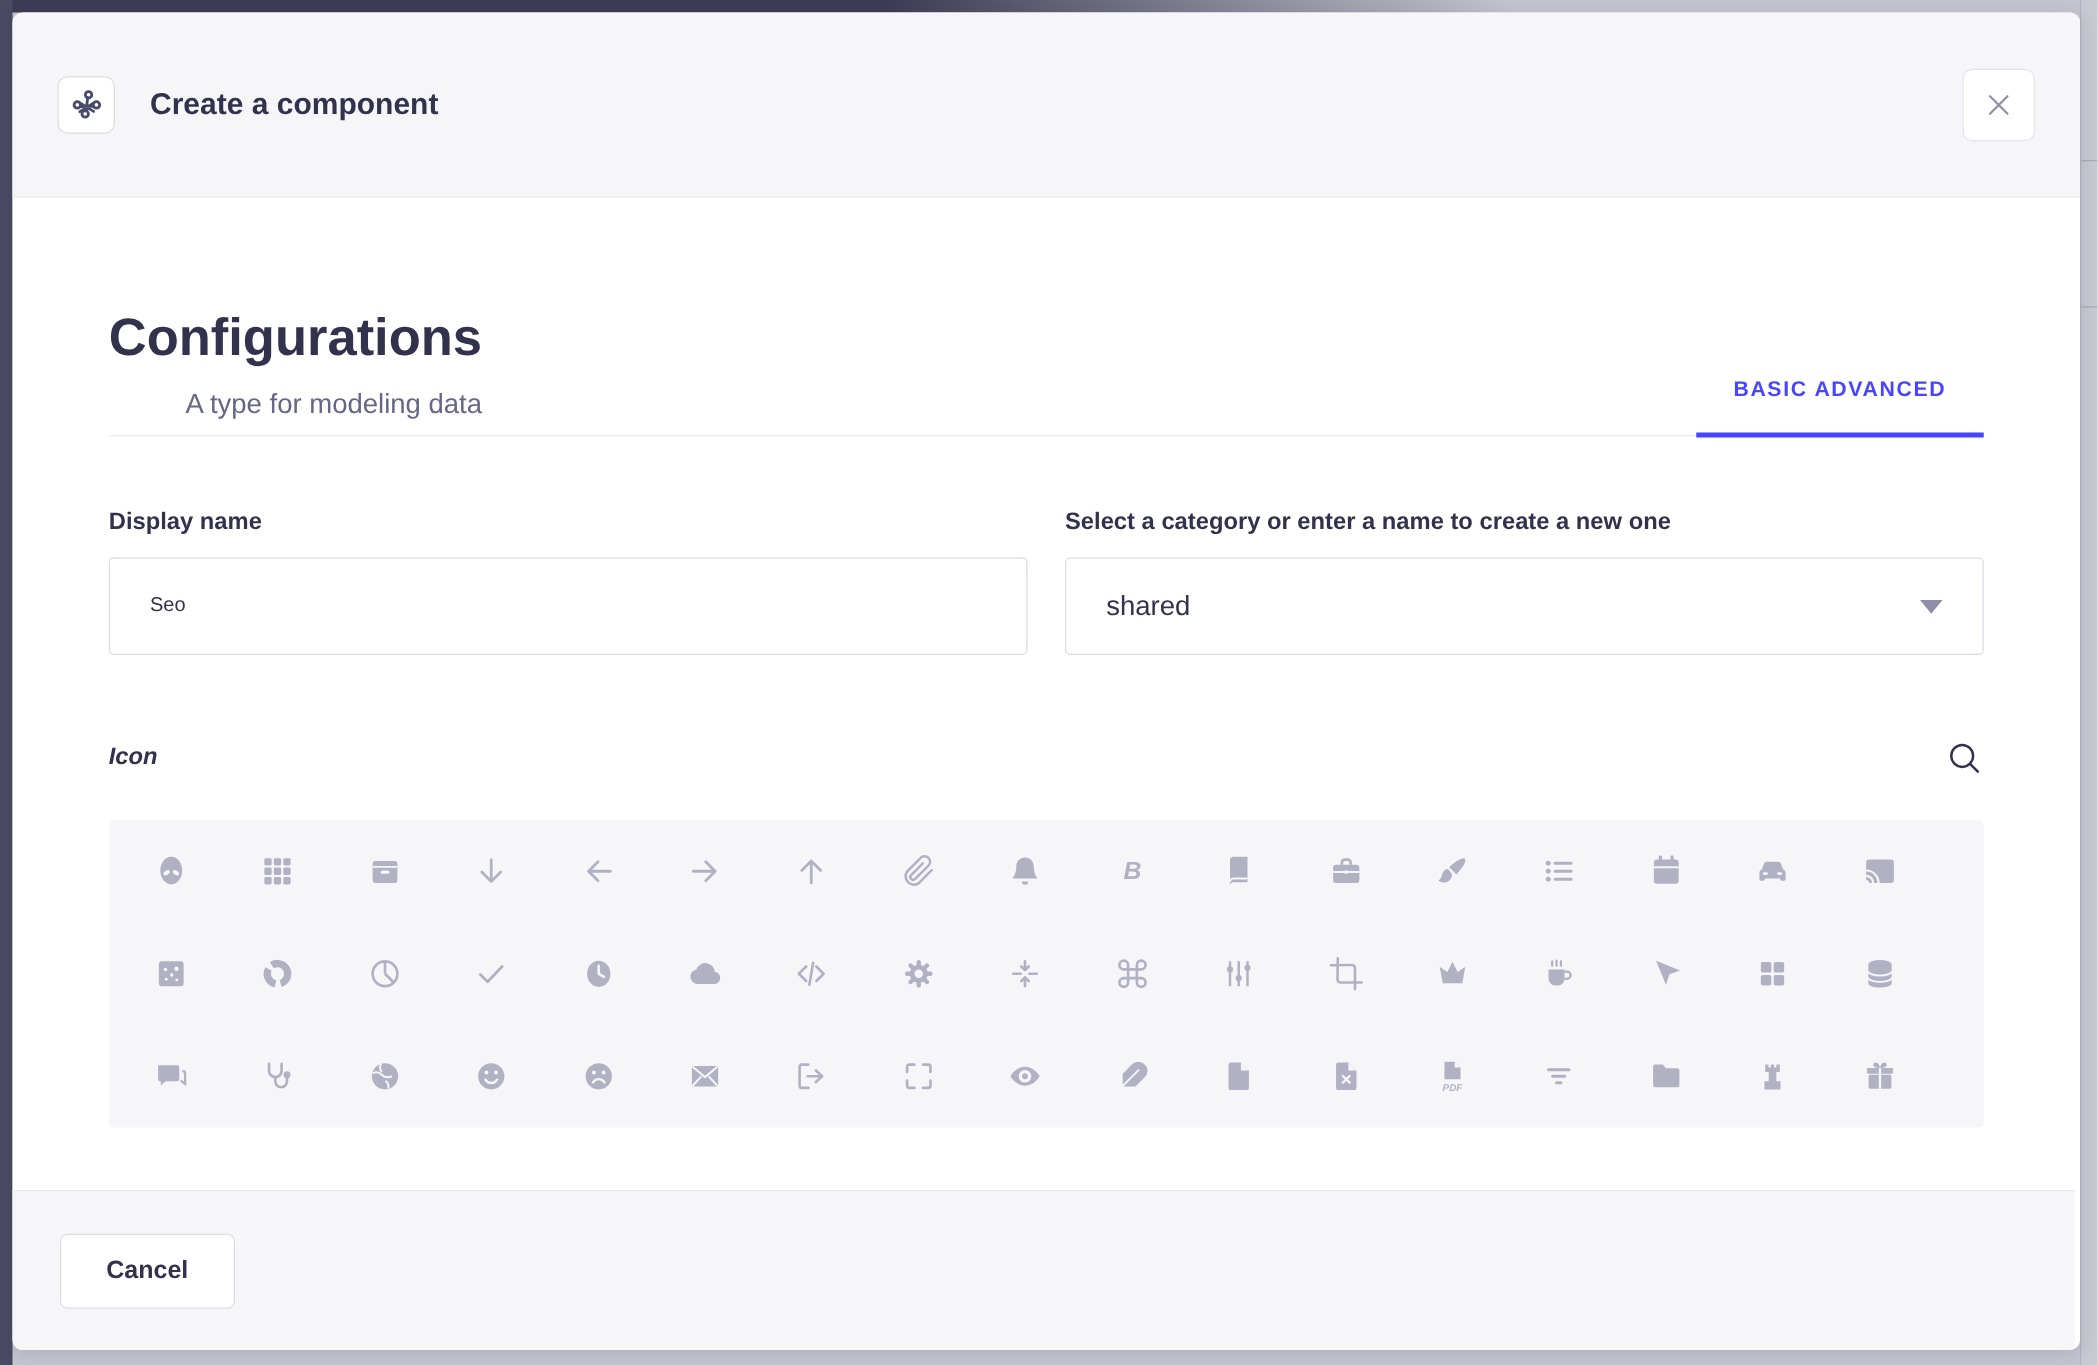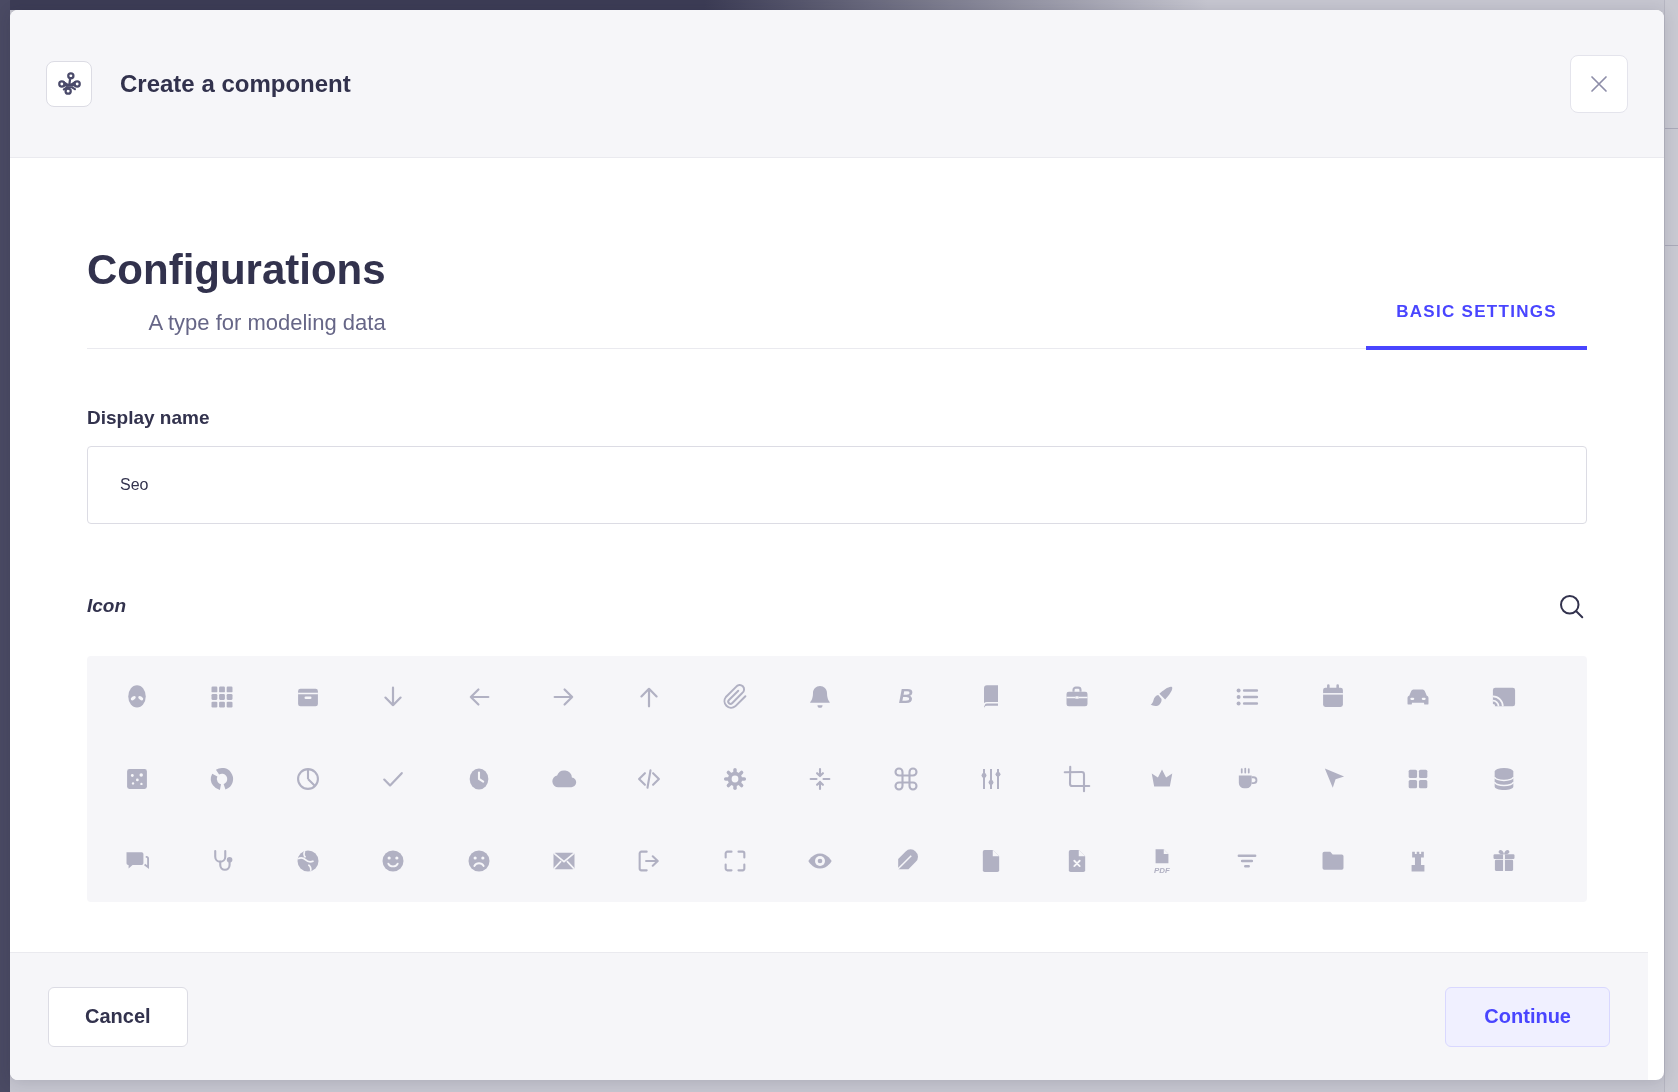--- a/index.html
+++ b/index.html
@@ -66,21 +66,21 @@
   .icon-head { display:flex; justify-content:space-between; align-items:center; }
   .search-btn { background:transparent; border:none; color:#32324d; cursor:pointer;
     width:32px; height:32px; display:flex; align-items:center; justify-content:center; }
   .icon-grid { margin-top:34px; background:#f6f6f9; border-radius:4px; padding:0 24px; }
   .icon-row { height:82px; display:grid; grid-template-columns:repeat(17,1fr); align-items:center; }
   .icon-cell { width:28px; height:28px; color:#b1b1c3; justify-self:start; margin-left:12px;
     cursor:pointer; }
   .icon-cell svg { width:28px; height:28px; display:block; }
 
   
-  .modal-footer { position:absolute; left:0; right:16px; bottom:0; height:128px;
+  .modal-footer { position:absolute; left:0; right:4px; bottom:0; height:128px;
     background:#f6f6f9; border-top:1px solid #eaeaef;
     display:flex; align-items:center; justify-content:space-between; padding:0 38px; }
   .btn { height:60px; border-radius:6px; font-size:20px; font-weight:bold; cursor:pointer;
     font-family:"Liberation Sans", sans-serif; }
   .btn-cancel { padding:0 36px; background:#fff; border:1px solid #dcdce4; color:#32324d; }
   .btn-continue { padding:0 38px; background:#f0f0ff; border:1px solid #d9d8ff; color:#4945ff; }
 </style>
 </head>
 <body>
 
@@ -112,29 +112,36 @@
   </div>
 
   <div class="modal-body">
 
     <div class="section-head">
       <div>
         <div class="section-title">Configurations</div>
         <div class="section-subtitle">A type for modeling data</div>
       </div>
       <div class="tabs">
-        <div class="tab active">BASIC SETTINGS</div>
+        <div class="tab active">BASIC ADVANCED</div>
       </div>
     </div>
 
     <div class="fields-row">
       <div class="field">
         <label class="field-label">Display name</label>
         <div class="control">
           <input class="text-input" type="text" value="Seo" style="">
+        </div>
+      </div>
+      <div class="field">
+        <label class="field-label">Select a category or enter a name to create a new one</label>
+        <div class="control">
+          <span class="select-value">shared</span>
+          <span class="caret"></span>
         </div>
       </div>
     </div>
 
     <div class="icon-section">
       <div class="icon-head">
         <span class="field-label" style="margin-bottom:0">Icon</span>
         <button class="search-btn">
           <svg viewBox="0 0 24 24" width="30" height="30" fill="none" stroke="currentColor" stroke-width="1.6" stroke-linecap="round">
             <circle cx="11" cy="11" r="7"></circle>
@@ -487,16 +494,15 @@
               </svg>
             </span>
           </div>
         </div>
     </div>
 
   </div>
 
   <div class="modal-footer">
     <button class="btn btn-cancel">Cancel</button>
-    <button class="btn btn-continue">Continue</button>
   </div>
 
 </div>
 
 </body></html>

